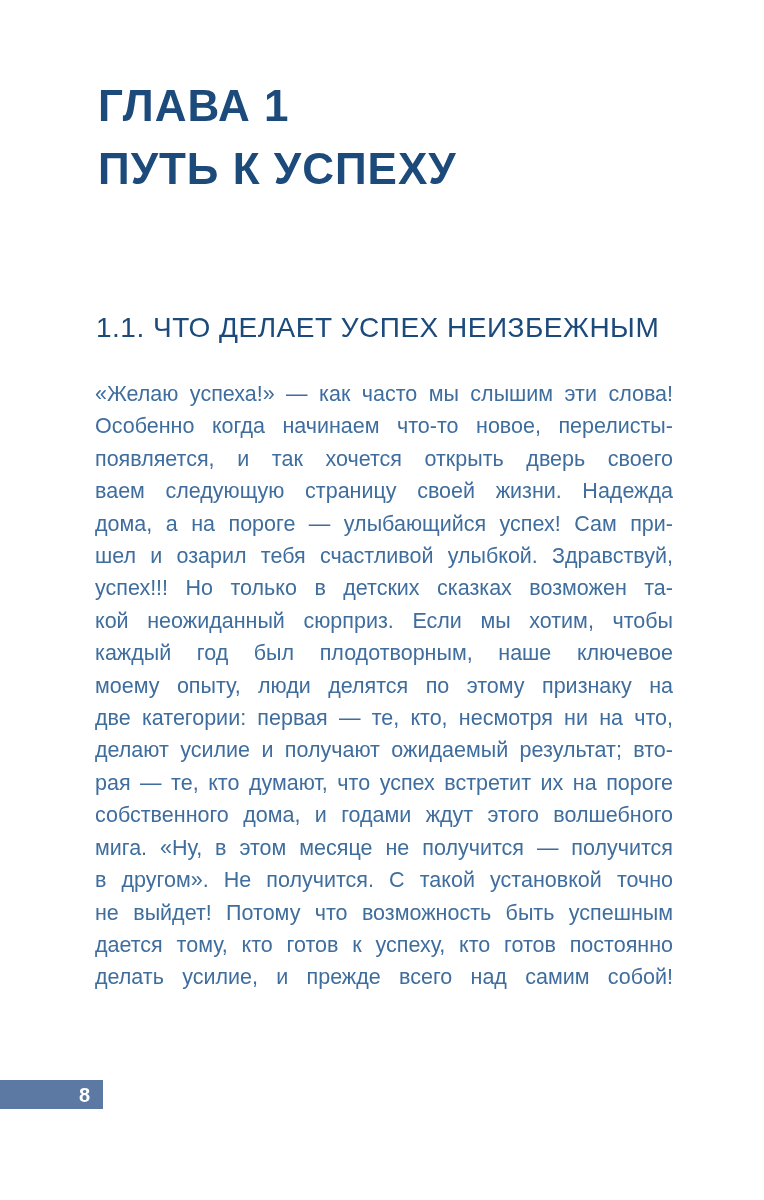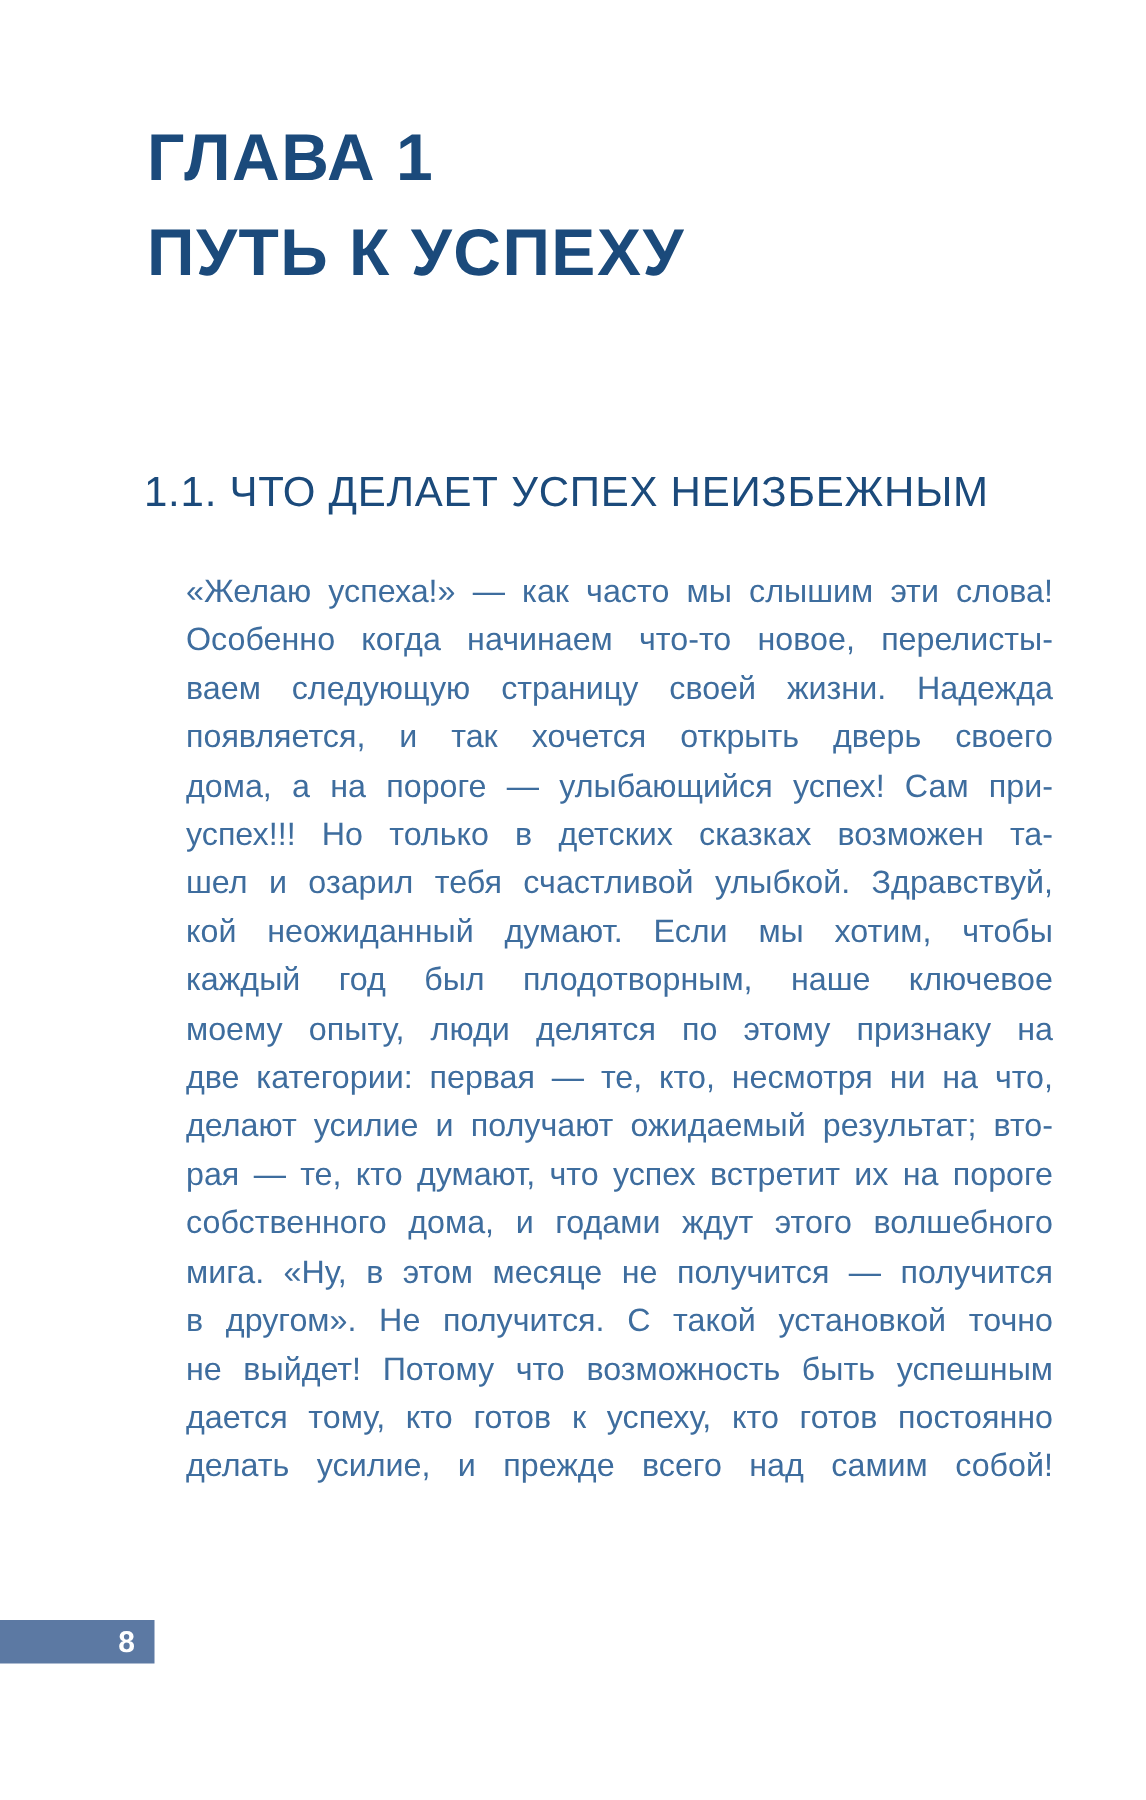--- a/index.html
+++ b/index.html
@@ -33,21 +33,20 @@
     font-weight: normal;
     letter-spacing: 0.5px;
   }
   .body-paragraph {
     position: absolute;
     top: 378px;
     left: 95px;
     width: 578px;
     color: var(--body, #3e6d9e);
     font-size: 21.5px;
-    margin-left: 29px;
   }
   .body-paragraph .line {
     line-height: 32.4px;
     text-align: justify;
     text-align-last: justify;
     white-space: nowrap;
   }
   .body-paragraph .line span { white-space: normal; }
   .body-paragraph .italic { }
   .footer-bar {
@@ -77,26 +76,26 @@
   <div class="chapter-title">
     <div>ГЛАВА 1</div>
     <div>ПУТЬ К УСПЕХУ</div>
   </div>
 
   <div class="section-heading">1.1. ЧТО ДЕЛАЕТ УСПЕХ НЕИЗБЕЖНЫМ</div>
 
   <div class="body-paragraph">
       <div class="line"><span>«Желаю успеха!» — как часто мы слышим эти слова!</span></div>
       <div class="line"><span>Особенно когда начинаем что-то новое, перелисты-</span></div>
+      <div class="line"><span>появляется, и так хочется открыть дверь своего</span></div>
       <div class="line"><span>ваем следующую страницу своей жизни. Надежда</span></div>
-      <div class="line"><span>появляется, и так хочется открыть дверь своего</span></div>
       <div class="line"><span>дома, а на пороге — улыбающийся </span><span class="italic">успех</span><span>! Сам при-</span></div>
+      <div class="line"><span>шел и озарил тебя счастливой улыбкой. Здравствуй,</span></div>
       <div class="line"><span class="italic">успех</span><span>!!! Но только в детских сказках возможен та-</span></div>
-      <div class="line"><span>шел и озарил тебя счастливой улыбкой. Здравствуй,</span></div>
-      <div class="line"><span>кой неожиданный думают. Если мы хотим, чтобы</span></div>
+      <div class="line"><span>кой неожиданный сюрприз. Если мы хотим, чтобы</span></div>
       <div class="line"><span>каждый год был плодотворным, наше ключевое</span></div>
       <div class="line"><span>моему опыту, люди делятся по этому признаку на</span></div>
       <div class="line"><span>две категории: первая — те, кто, несмотря ни на что,</span></div>
       <div class="line"><span>делают усилие и получают ожидаемый результат; вто-</span></div>
       <div class="line"><span>рая — те, кто думают, что успех встретит их на пороге</span></div>
       <div class="line"><span>собственного дома, и годами ждут этого волшебного</span></div>
       <div class="line"><span>мига. «Ну, в этом месяце не получится — получится</span></div>
       <div class="line"><span>в другом». Не получится. С такой установкой точно</span></div>
       <div class="line"><span>не выйдет! Потому что возможность быть успешным</span></div>
       <div class="line"><span>дается тому, кто готов к успеху, кто готов постоянно</span></div>

